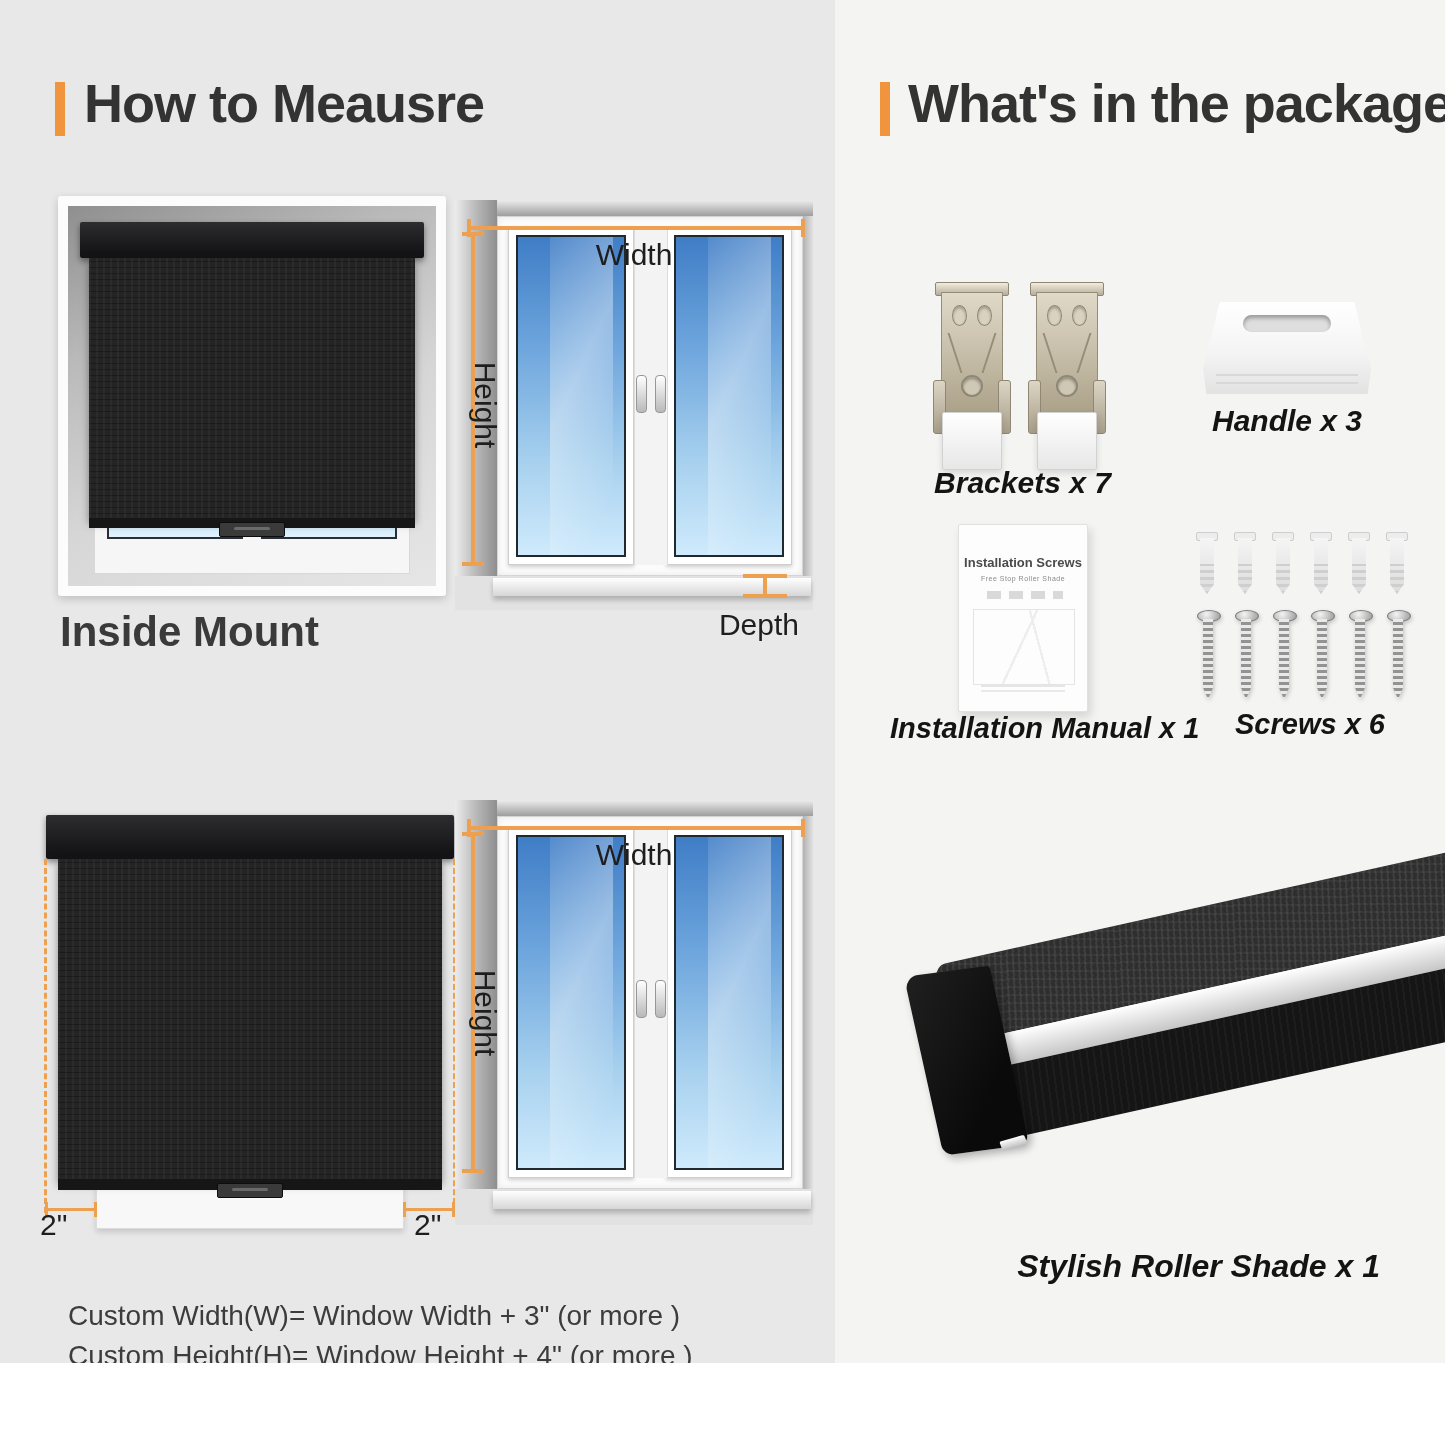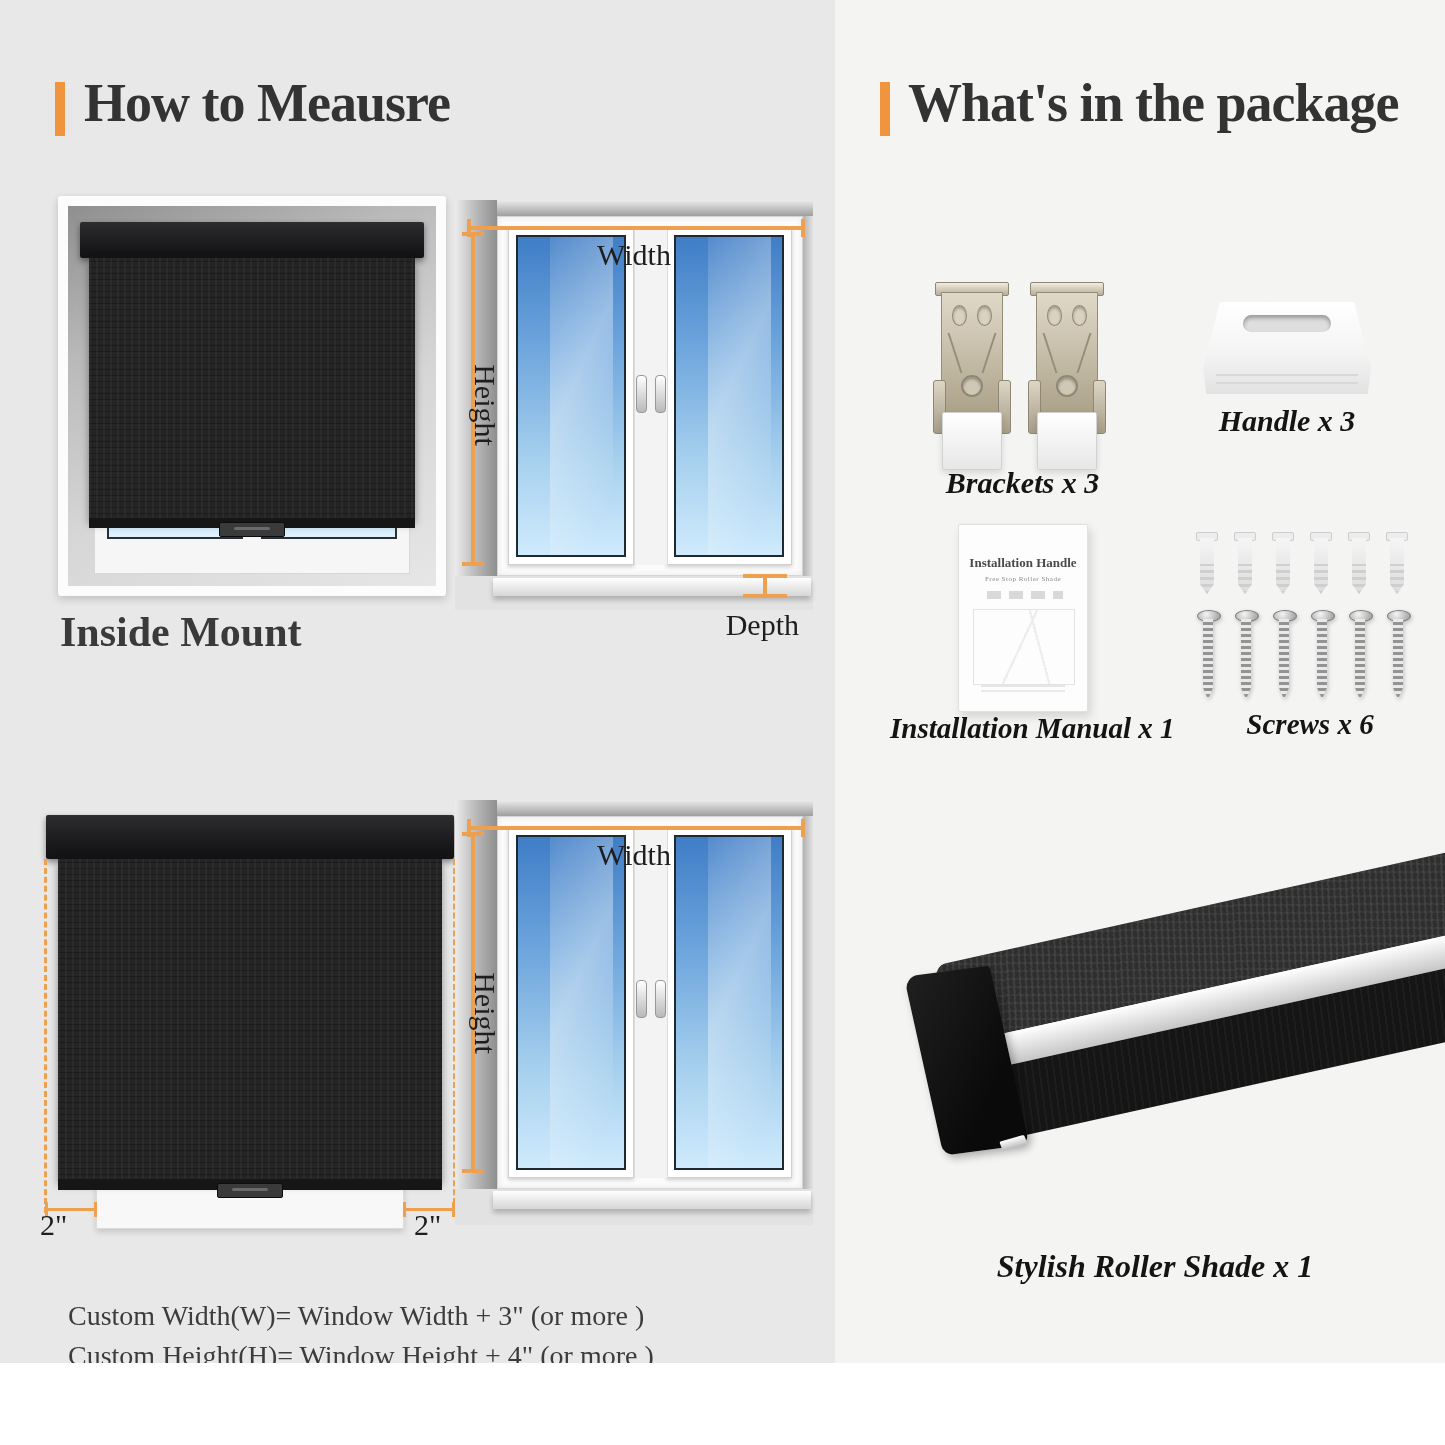--- a/index.html
+++ b/index.html
@@ -1,17 +1,17 @@
 <!DOCTYPE html>
 <html><head>
 <meta charset="utf-8">
 <style>
   html,body{margin:0;padding:0;}
   #page{position:relative;width:1445px;height:1363px;overflow:hidden;
-        font-family:Liberation Serif, serif;background:#e5e5e5;}
+        font-family:Liberation Sans, sans-serif;background:#e5e5e5;}
   .abs{position:absolute;}
 
   
   .panel-left{left:0;top:0;width:835px;height:1445px;background:#e8e8e8;}
   .panel-right{left:835px;top:0;width:610px;height:1445px;background:#f4f4f2;}
 
   
   .title-bar{width:10px;height:54px;background:#F0953E;}
   .sec-title{font-size:54px;font-weight:bold;color:#333;letter-spacing:-1px;white-space:nowrap;}
 
@@ -232,32 +232,32 @@
     <div class="b-flange"></div>
     <div class="b-plate">
       <span class="b-hole" style="left:10px;top:12px;"></span>
       <span class="b-hole" style="right:10px;top:12px;"></span>
       <span class="b-round"></span>
     </div>
     <div class="b-side" style="left:0;"></div>
     <div class="b-side" style="right:0;"></div>
     <div class="b-base"></div>
   </div>
-  <div class="abs item-label" style="left:930px;width:185px;top:466px;">Brackets x 3</div>
+  <div class="abs item-label" style="left:930px;width:185px;top:466px;">Brackets x 7</div>
 
   <div class="abs" style="left:1203px;top:302px;width:168px;height:92px;">
     <div class="handle-body"></div>
     <div class="handle-slot"></div>
     <div class="handle-ridge" style="bottom:18px;"></div>
     <div class="handle-ridge" style="bottom:10px;"></div>
   </div>
   <div class="abs item-label" style="left:1203px;width:168px;top:404px;">Handle x 3</div>
 
   <div class="abs manual" style="left:958px;top:524px;width:128px;height:186px;">
-    <div class="man-title">Installation Handle</div>
+    <div class="man-title">Installation Screws</div>
     <div class="man-sub">Free Stop Roller Shade</div>
     <div class="man-icons"></div>
     <div class="man-fig"></div>
     <div class="man-foot"></div>
   </div>
   <div class="abs item-label" style="left:890px;width:270px;top:712px;font-size:29px;">Installation Manual x 1</div>
 
   <div class="abs" style="left:1198px;top:532px;">
     <div class="abs anchor" style="left:0px;">
         <span class="a-cap"></span>
@@ -312,15 +312,15 @@
   </div>
   <div class="abs item-label" style="left:1180px;width:260px;top:708px;font-size:29px;">Screws  x 6</div>
 
   <div class="roller-bar">
     <div class="rb-top"></div>
     <div class="rb-white"></div>
     <div class="rb-bottom"></div>
     <div class="rb-cap"></div>
     <div class="rb-sliver"></div>
   </div>
-  <div class="abs item-label" style="left:930px;width:450px;top:1248px;font-size:32px;">Stylish Roller Shade x 1</div>
+  <div class="abs item-label" style="left:930px;width:450px;top:1248px;font-size:32px;text-align:right;">Stylish Roller Shade x 1</div>
 
 </div>
 
 </body></html>

